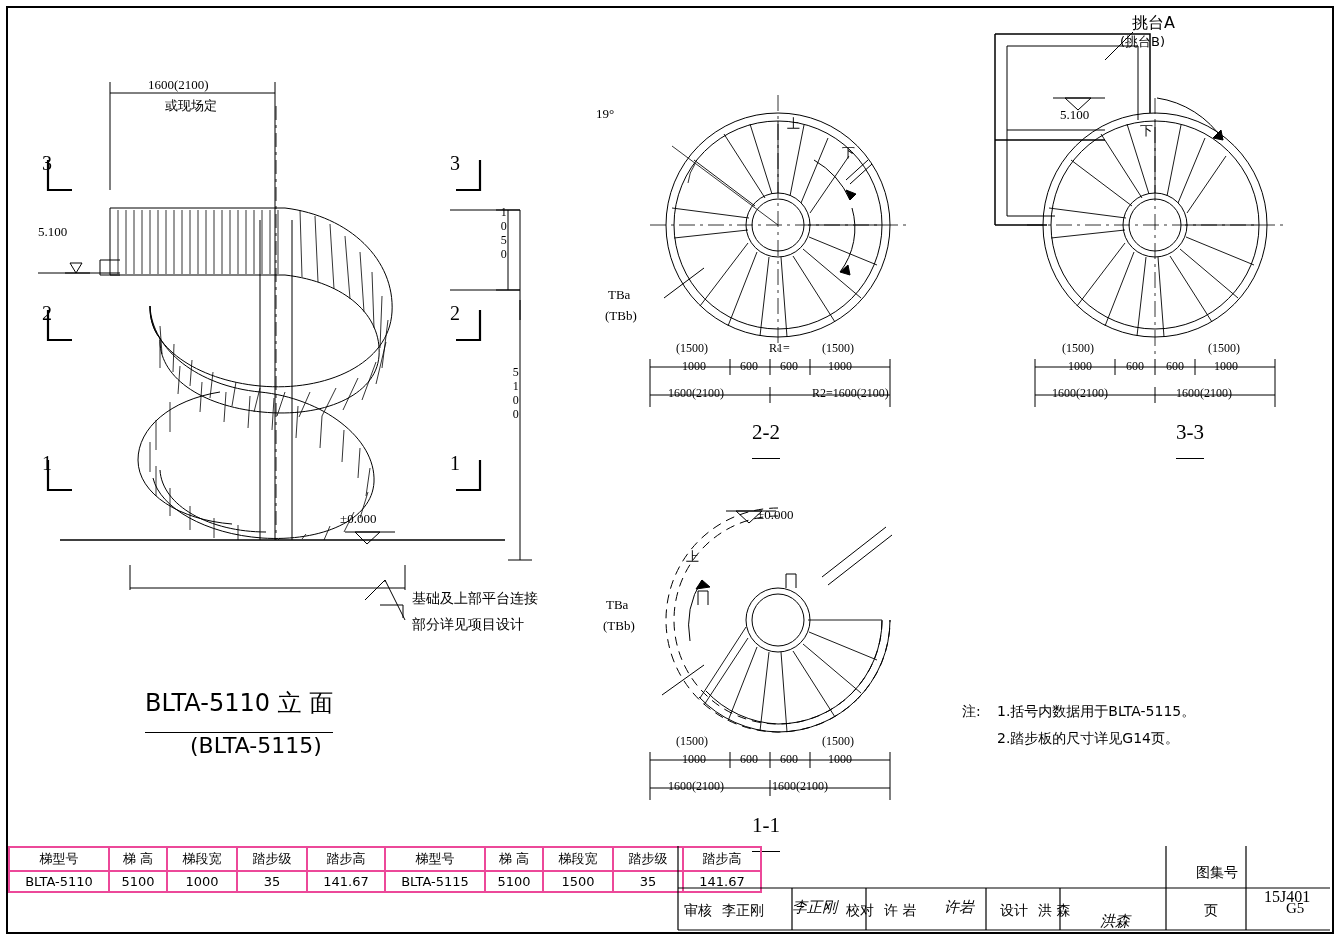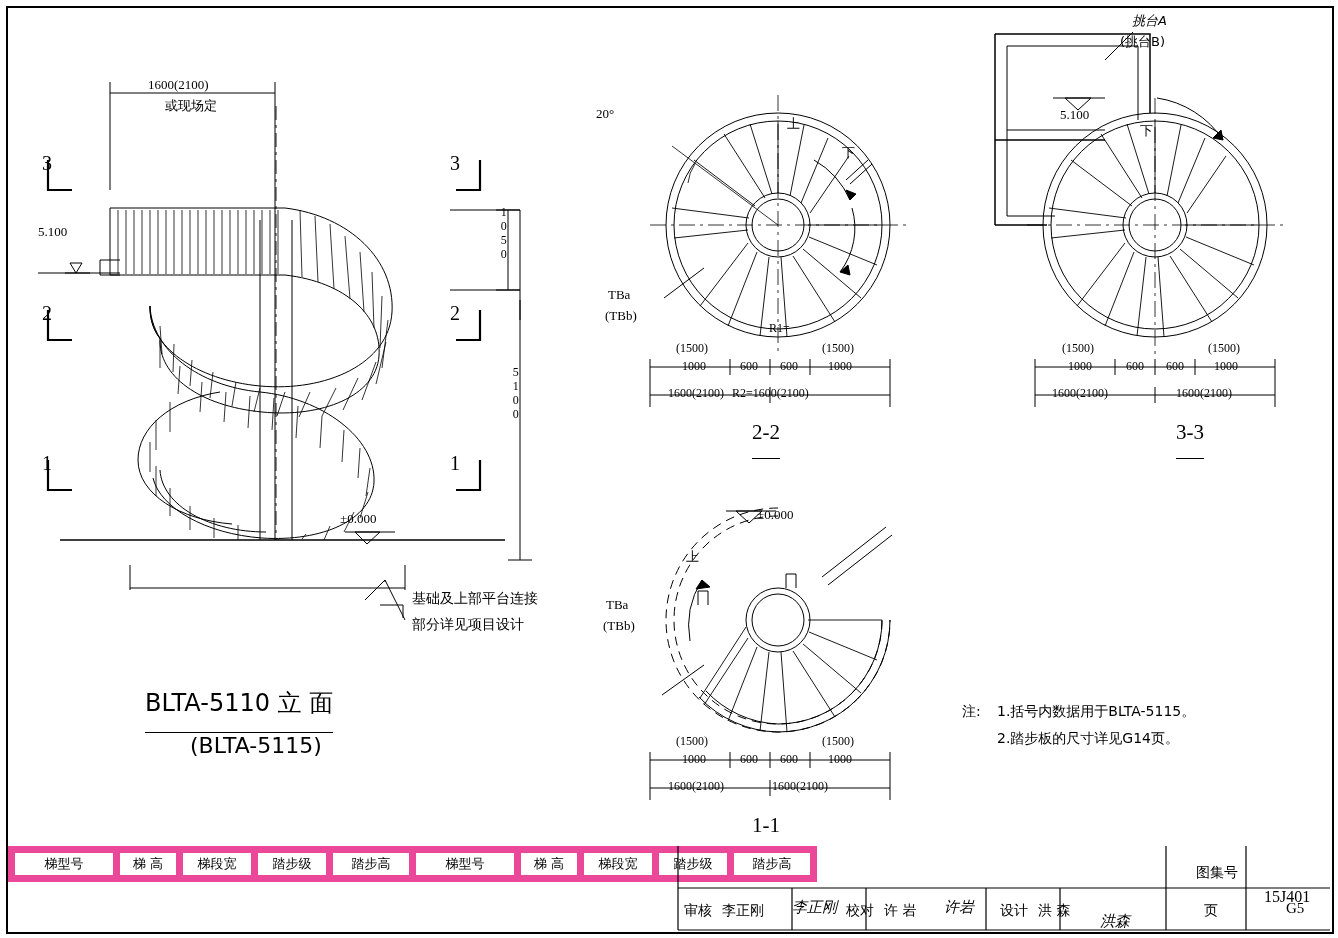--- a/index.html
+++ b/index.html
@@ -8,21 +8,21 @@
   .frame{position:absolute;left:6px;top:6px;width:1324px;height:924px;border:2px solid #000;}
   .txt{position:absolute;white-space:nowrap;font-size:13px;line-height:1.15;}
   .cn{font-family:"DejaVu Sans",sans-serif;}
   .num{font-family:"Liberation Serif",serif;}
   .vert{writing-mode:vertical-rl;text-orientation:upright;}
   .ul{border-bottom:1.6px solid #000;padding-bottom:14px;}
   svg{position:absolute;left:0;top:0;overflow:visible;}
   
   .tbl{position:absolute;left:8px;top:846px;width:1320px;height:84px;}
   .tbl table{border-collapse:collapse;font-size:13px;}
-  .tbl td{border:7px solid #ec4899;text-align:center;padding:2px 3px;font-family:"DejaVu Sans",sans-serif;}
+  .tbl td{border:2px solid #ec4899;text-align:center;padding:2px 3px;font-family:"DejaVu Sans",sans-serif;}
   .hand{font-family:"DejaVu Serif",serif;font-style:italic;font-size:15px;}
 </style>
 </head>
 <body>
 
 <div id="sheet">
   <div class="frame"></div>
 
   <svg width="620" height="800" style="left:10px;top:20px;">
     <g fill="none" stroke="#000" stroke-width="1">
@@ -223,48 +223,48 @@
 
       <line x1="178" y1="165" x2="72" y2="86" stroke-width="0.8"></line>
       <path d="M95 104 A 40 40 0 0 0 88 123" stroke-width="0.8"></path>
 
       <line x1="64" y1="238" x2="104" y2="208"></line>
 
       <line x1="250" y1="124" x2="272" y2="104"></line>
       <line x1="246" y1="120" x2="268" y2="100"></line>
     </g>
   </svg>
-  <div class="txt num" style="left:596px;top:107px;">20°</div>
+  <div class="txt num" style="left:596px;top:107px;">19°</div>
   <div class="txt cn" style="left:787px;top:117px;">上</div>
   <div class="txt cn" style="left:842px;top:146px;">下</div>
   <div class="txt num" style="left:608px;top:288px;">TBa</div>
   <div class="txt num" style="left:605px;top:309px;">(TBb)</div>
 
   <svg width="300" height="80" style="left:645px;top:335px;">
     <g stroke="#000" stroke-width="1" fill="none">
       <line x1="5" y1="32" x2="245" y2="32"></line>
       <line x1="5" y1="24" x2="5" y2="72"></line>
       <line x1="85" y1="24" x2="85" y2="40"></line>
       <line x1="125" y1="24" x2="125" y2="40"></line>
       <line x1="165" y1="24" x2="165" y2="40"></line>
       <line x1="245" y1="24" x2="245" y2="72"></line>
       <line x1="5" y1="60" x2="125" y2="60"></line>
       <line x1="125" y1="60" x2="245" y2="60"></line>
       <line x1="125" y1="52" x2="125" y2="68"></line>
     </g>
   </svg>
   <div class="txt num" style="left:676px;top:342px;font-size:12px;">(1500)</div>
-  <div class="txt num" style="left:769px;top:322px;font-size:12px;">R1=</div>
+  <div class="txt num" style="left:769px;top:342px;font-size:12px;">R1=</div>
   <div class="txt num" style="left:822px;top:342px;font-size:12px;">(1500)</div>
   <div class="txt num" style="left:682px;top:360px;font-size:12px;">1000</div>
   <div class="txt num" style="left:740px;top:360px;font-size:12px;">600</div>
   <div class="txt num" style="left:780px;top:360px;font-size:12px;">600</div>
   <div class="txt num" style="left:828px;top:360px;font-size:12px;">1000</div>
   <div class="txt num" style="left:668px;top:387px;font-size:12px;">1600(2100)</div>
-  <div class="txt num" style="left:732px;top:387px;font-size:12px;">R2=1600(2100)</div>
+  <div class="txt num" style="left:812px;top:387px;font-size:12px;">R2=1600(2100)</div>
   <div class="txt num ul" style="left:752px;top:420px;font-size:21px;">2-2</div>
 
   <svg width="330" height="380" style="left:985px;top:20px;">
     <g fill="none" stroke="#000" stroke-width="1">
       <circle cx="170" cy="205" r="112"></circle>
       <circle cx="170" cy="205" r="104"></circle>
       <circle cx="170" cy="205" r="32"></circle>
       <circle cx="170" cy="205" r="26"></circle>
       <line x1="42" y1="205" x2="300" y2="205" stroke-dasharray="16,5,3,5" stroke-width="0.8"></line>
       <line x1="170" y1="78" x2="170" y2="335" stroke-dasharray="16,5,3,5" stroke-width="0.8"></line>
@@ -302,21 +302,21 @@
 
       <polygon points="80,78 106,78 93,90" fill="none"></polygon>
       <line x1="68" y1="78" x2="120" y2="78"></line>
 
       <path d="M172 78 A 96 96 0 0 1 238 120"></path>
       <polygon points="238,120 228,118 236,110" fill="#000"></polygon>
 
       <line x1="120" y1="40" x2="148" y2="12"></line>
     </g>
   </svg>
-  <div class="txt cn" style="left:1132px;top:14px;font-size:13px;font-style:italic;">挑台A</div>
+  <div class="txt cn" style="left:1132px;top:14px;font-size:16px;">挑台A</div>
   <div class="txt cn" style="left:1120px;top:35px;font-size:13px;">(挑台B)</div>
   <div class="txt num" style="left:1060px;top:108px;font-size:13px;">5.100</div>
   <div class="txt cn" style="left:1140px;top:124px;">下</div>
 
   <svg width="300" height="80" style="left:1030px;top:335px;">
     <g stroke="#000" stroke-width="1" fill="none">
       <line x1="5" y1="32" x2="245" y2="32"></line>
       <line x1="5" y1="24" x2="5" y2="72"></line>
       <line x1="85" y1="24" x2="85" y2="40"></line>
       <line x1="125" y1="24" x2="125" y2="40"></line>
@@ -418,20 +418,32 @@
         <td style="width:50px;">梯 高</td>
         <td style="width:62px;">梯段宽</td>
         <td style="width:62px;">踏步级</td>
         <td style="width:70px;">踏步高</td>
         <td style="width:92px;">梯型号</td>
         <td style="width:50px;">梯 高</td>
         <td style="width:62px;">梯段宽</td>
         <td style="width:62px;">踏步级</td>
         <td style="width:70px;">踏步高</td>
       </tr>
+      <tr>
+        <td>BLTA-5110</td>
+        <td>5100</td>
+        <td>1000</td>
+        <td>35</td>
+        <td>141.67</td>
+        <td>BLTA-5115</td>
+        <td>5100</td>
+        <td>1500</td>
+        <td>35</td>
+        <td>141.67</td>
+      </tr>
     </tbody>
       </table>
   </div>
 
   <svg width="660" height="92" style="left:676px;top:846px;">
     <g stroke="#000" stroke-width="1.2" fill="none">
       <line x1="2" y1="0" x2="2" y2="84"></line>
       <line x1="2" y1="42" x2="654" y2="42"></line>
       <line x1="490" y1="0" x2="490" y2="84"></line>
       <line x1="570" y1="0" x2="570" y2="84"></line>

